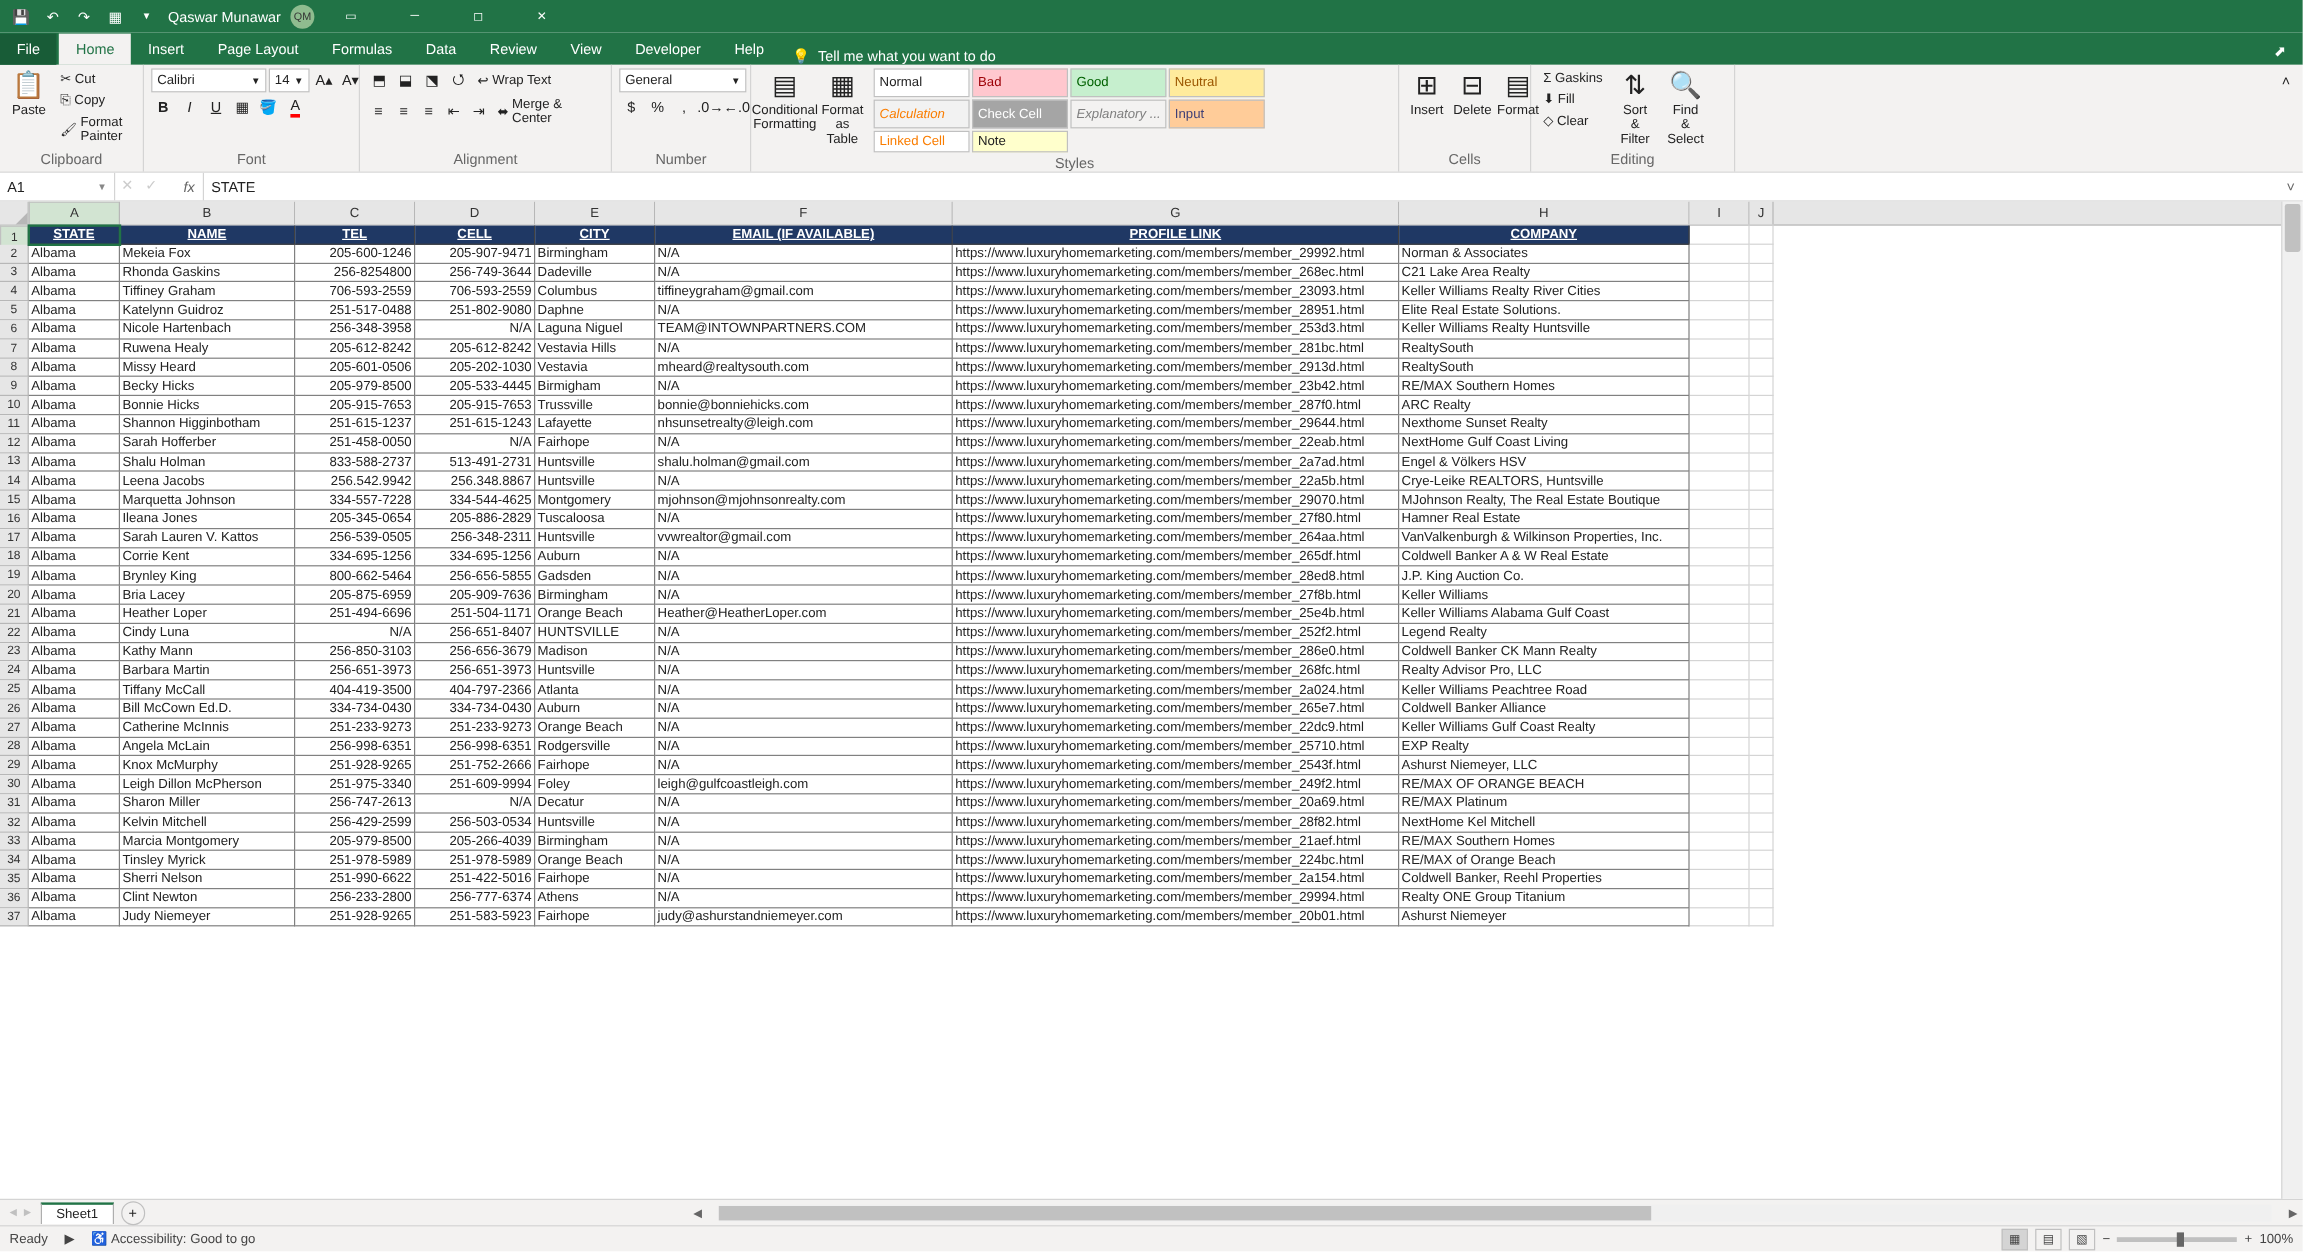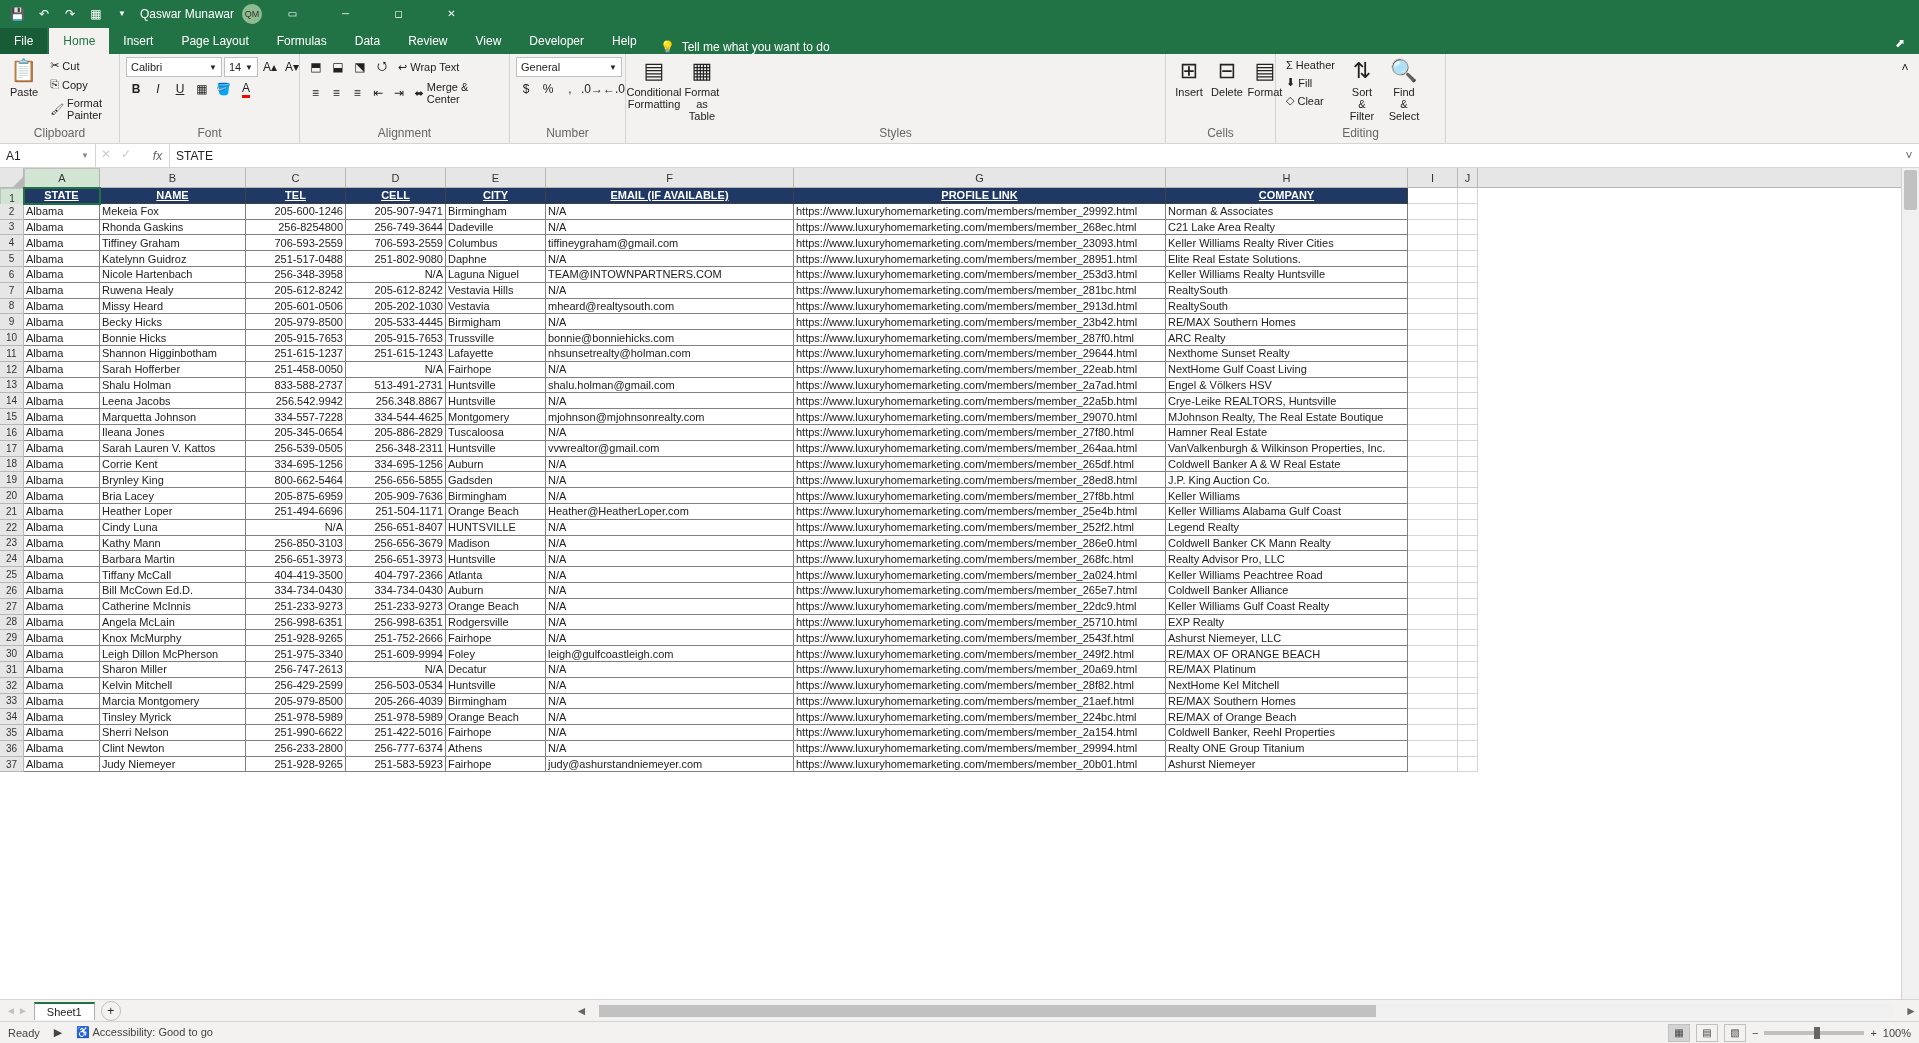--- a/index.html
+++ b/index.html
@@ -245,20 +245,32 @@
   <div class="rgroup" style="width:540px;">
     <div class="rgroup-content">
       <div class="rbtn rbtn-lg">
           <span class="ricon">▤</span>
           <span>Conditional Formatting</span>
         </div>
       <div class="rbtn rbtn-lg">
           <span class="ricon">▦</span>
           <span>Format as Table</span>
         </div>
+      <div class="styles-gallery">
+        <div class="style-cell style-normal">Normal</div>
+        <div class="style-cell style-bad">Bad</div>
+        <div class="style-cell style-good">Good</div>
+        <div class="style-cell style-neutral">Neutral</div>
+        <div class="style-cell style-calc">Calculation</div>
+        <div class="style-cell style-check">Check Cell</div>
+        <div class="style-cell style-explan">Explanatory ...</div>
+        <div class="style-cell style-input">Input</div>
+        <div class="style-cell style-linked">Linked Cell</div>
+        <div class="style-cell style-note">Note</div>
+      </div>
     </div>
     <div class="rgroup-label">Styles</div>
   </div>
 
   <div class="rgroup" style="width:110px;">
     <div class="rgroup-content">
       <div class="rbtn rbtn-lg" style="width:34px;">
           <span class="ricon">⊞</span>
           <span>Insert</span>
         </div>
@@ -272,21 +284,21 @@
         </div>
     </div>
     <div class="rgroup-label">Cells</div>
   </div>
 
   <div class="rgroup" style="width:170px;">
     <div class="rgroup-content">
       <div style="display:flex;flex-direction:column;gap:1px;">
         <div class="rbtn">
             <span>Σ</span>
-            <span>Heather</span>
+            <span>Gaskins</span>
           </div>
         <div class="rbtn">
             <span>⬇</span>
             <span>Fill</span>
           </div>
         <div class="rbtn">
             <span>◇</span>
             <span>Clear</span>
           </div>
       </div>
@@ -466,21 +478,21 @@
           <div class="cell" style="width: 50px; border-right: 1px solid rgb(212, 212, 212); border-bottom: 1px solid rgb(212, 212, 212);"></div>
           <div class="cell" style="width: 20px; border-right: 1px solid rgb(212, 212, 212); border-bottom: 1px solid rgb(212, 212, 212);"></div>
         </div>
         <div class="row">
           <div class="rh">11</div>
           <div class="cell" style="width: 76px;">Albama</div>
           <div class="cell" style="width: 146px;">Shannon Higginbotham</div>
           <div class="cell ra" style="width: 100px;">251-615-1237</div>
           <div class="cell ra" style="width: 100px;">251-615-1243</div>
           <div class="cell" style="width: 100px;">Lafayette</div>
-          <div class="cell" style="width: 248px;">nhsunsetrealty@holman.com</div>
+          <div class="cell" style="width: 248px;">nhsunsetrealty@leigh.com</div>
           <div class="cell" style="width: 372px;">https://www.luxuryhomemarketing.com/members/member_29644.html</div>
           <div class="cell" style="width: 242px;">Nexthome Sunset Realty</div>
           <div class="cell" style="width: 50px; border-right: 1px solid rgb(212, 212, 212); border-bottom: 1px solid rgb(212, 212, 212);"></div>
           <div class="cell" style="width: 20px; border-right: 1px solid rgb(212, 212, 212); border-bottom: 1px solid rgb(212, 212, 212);"></div>
         </div>
         <div class="row">
           <div class="rh">12</div>
           <div class="cell" style="width: 76px;">Albama</div>
           <div class="cell" style="width: 146px;">Sarah Hofferber</div>
           <div class="cell ra" style="width: 100px;">251-458-0050</div>

